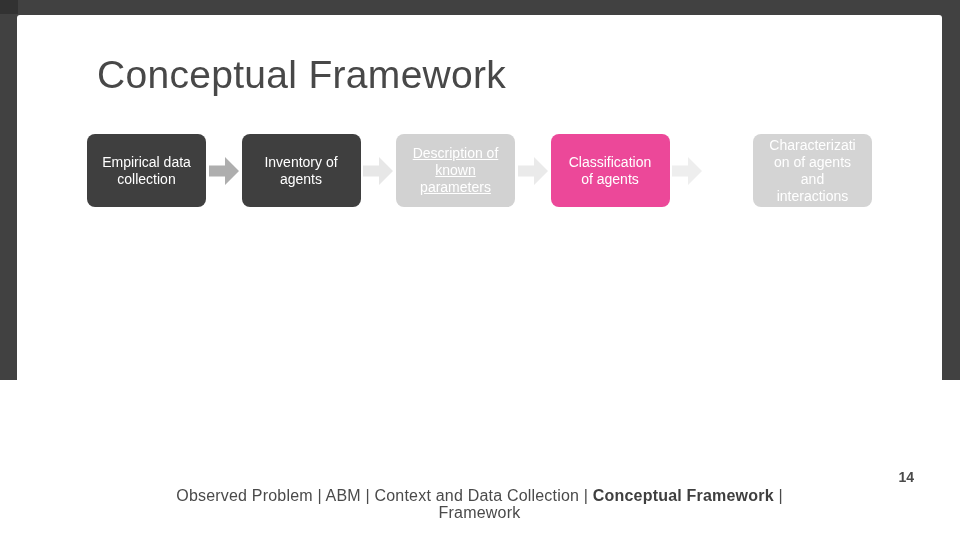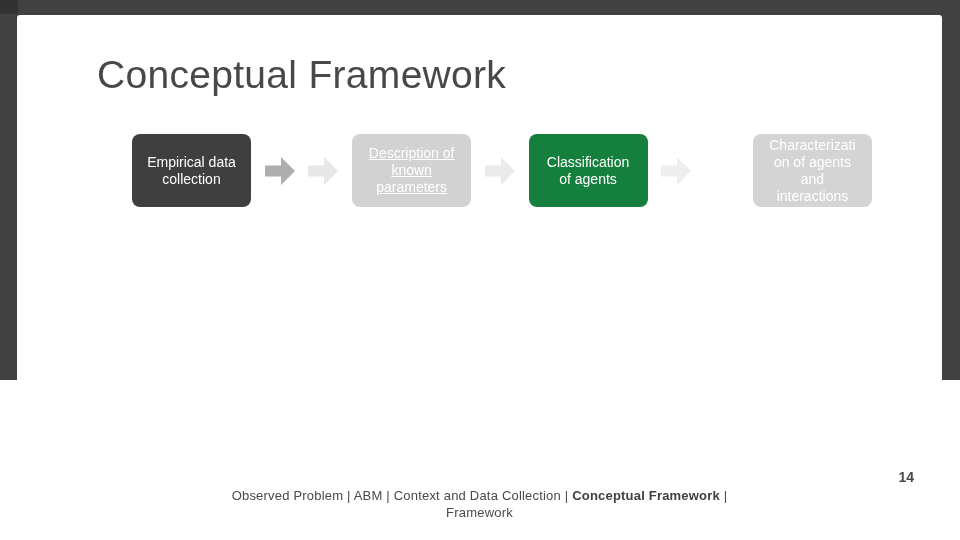--- a/index.html
+++ b/index.html
@@ -55,21 +55,21 @@
     box-sizing: border-box;
   }
   .flow-arrow {
     width: 30px; height: 28px;
     flex: 0 0 auto;
   }
   .footer-nav {
     position: absolute;
     left: 0; right: 0; top: 472px;
     text-align: center;
-    font-size: 13px;
+    font-size: 16px;
     line-height: 17px;
     color: #4a4a4a;
     letter-spacing: 0.2px;
   }
   .footer-nav b { font-weight: bold; color: #3f3f3f; }
   .page-number {
     position: absolute;
     right: 28px; top: 454px;
     font-size: 14px;
     color: #4a4a4a;
@@ -80,35 +80,37 @@
 <body>
 
 <div class="frame">
   <div class="corner-accent"></div>
   <div class="slide">
 
     <div class="slide-title">Conceptual Framework</div>
 
     <div class="process-flow">
 
-    <div class="flow-box" style="background: rgb(63, 63, 63); color: rgb(255, 255, 255); margin-left: 45px;">Empirical data
+    <div class="flow-box" style="background: rgb(63, 63, 63); color: rgb(255, 255, 255);">Empirical data
 collection</div>
         <span class="flow-arrow"><svg width="30" height="28" viewBox="0 0 30 28">
             <polygon points="0,8.5 16,8.5 16,0 30,14 16,28 16,19.5 0,19.5" fill="#aeaeae"></polygon>
           </svg></span>
+        <div class="flow-box" style="background: rgb(63, 63, 63); color: rgb(255, 255, 255);">Inventory of
+agents</div>
         <span class="flow-arrow"><svg width="30" height="28" viewBox="0 0 30 28">
             <polygon points="0,8.5 16,8.5 16,0 30,14 16,28 16,19.5 0,19.5" fill="#e7e7e7"></polygon>
           </svg></span>
         <div class="flow-box" style="background: rgb(210, 210, 210); color: rgb(255, 255, 255); text-decoration: underline;">Description of
 known
 parameters</div>
         <span class="flow-arrow"><svg width="30" height="28" viewBox="0 0 30 28">
             <polygon points="0,8.5 16,8.5 16,0 30,14 16,28 16,19.5 0,19.5" fill="#eaeaea"></polygon>
           </svg></span>
-        <div class="flow-box" style="background: #15803d; color: rgb(255, 255, 255);">Classification
+        <div class="flow-box" style="background: #ec4899; color: rgb(255, 255, 255);">Classification
 of agents</div>
         <span class="flow-arrow"><svg width="30" height="28" viewBox="0 0 30 28">
             <polygon points="0,8.5 16,8.5 16,0 30,14 16,28 16,19.5 0,19.5" fill="#eeeeee"></polygon>
           </svg></span>
         <div class="flow-box" style="background: rgb(212, 212, 212); color: rgb(255, 255, 255); margin-left: 48px;">Characterizati
 on of agents
 and
 interactions</div>
       </div>
 

